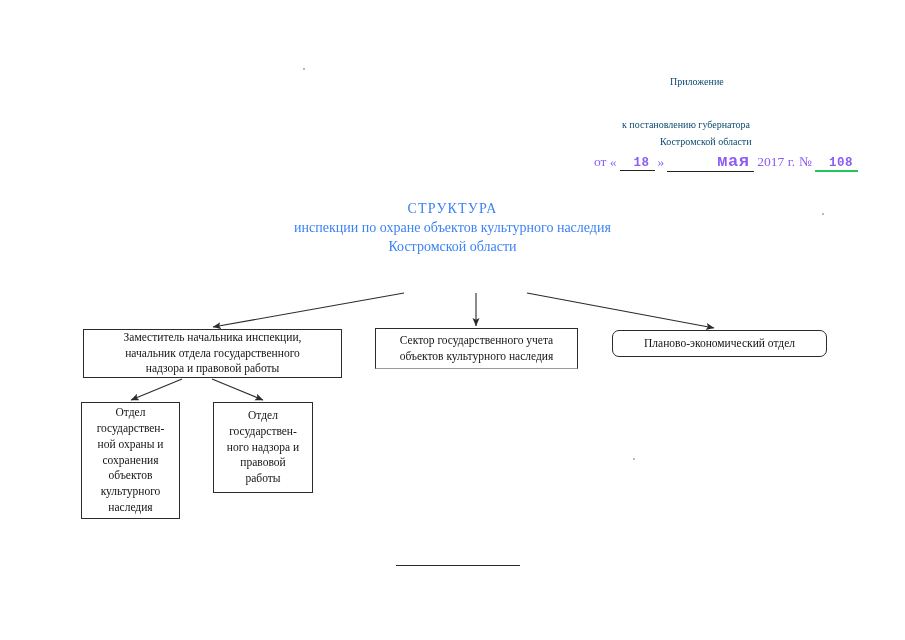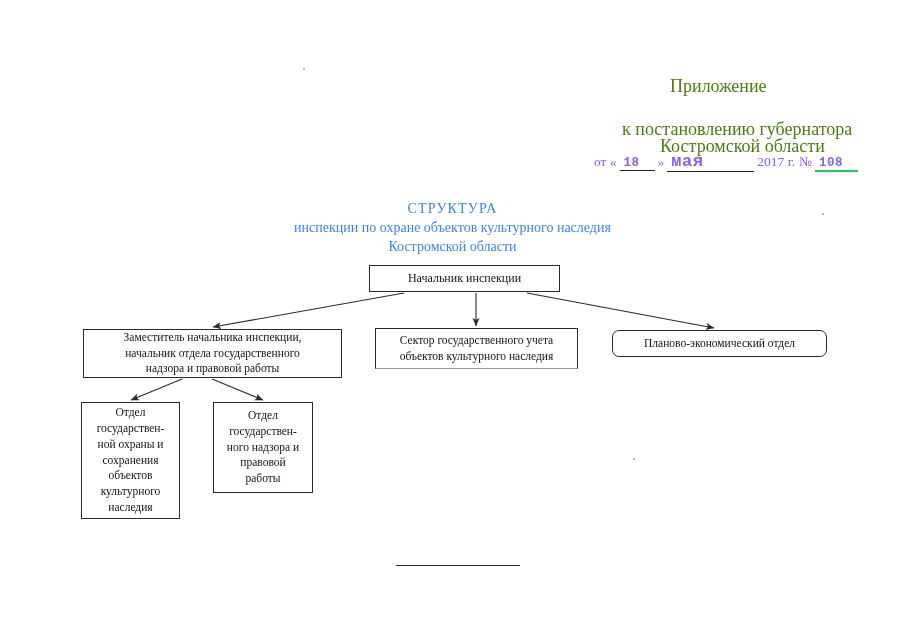--- a/index.html
+++ b/index.html
@@ -15,24 +15,24 @@
     position: relative;
     width: 905px;
     height: 640px;
     overflow: hidden;
     background: #ffffff;
   }
 
   
   .hdr {
     position: absolute;
-    font-size: 18px;
+    font-size: 10px;
     line-height: 1.32;
     white-space: nowrap;
-    color: #4d7c0f;
+    color: #0c4a6e;
   }
   #appendix-word {
     left: 670px;
     top: 75px;
   }
   #decree-line1 {
     left: 622px;
     top: 118px;
   }
   #decree-line2 {
@@ -53,21 +53,21 @@
   }
   #date-line .fill {
     font-family: "Liberation Mono", "DejaVu Sans Mono", monospace;
     font-weight: bold;
     font-size: 12.5px;
     letter-spacing: .5px;
     border-bottom: 1px solid #222;
     padding: 0 5px 0 4px;
     margin: 0 1px;
     display: inline-block;
-    text-align: left;
+    text-align: right;
   }
   #date-line .fill-day   { min-width: 26px; }
   #date-line .fill-month { min-width: 78px; font-size: 17px; }
   #date-line .fill-num   { min-width: 34px; border-bottom: 2px solid #22c55e; }
   #date-line .sep { padding: 0 2px; }
 
   
   .title-block {
     position: absolute;
     left: 0;
@@ -189,23 +189,20 @@
 
       <line x1="476" y1="293" x2="476" y2="326" stroke="#2b2b2b" stroke-width="1.1" marker-end="url(#arrow)"></line>
 
       <line x1="527" y1="293" x2="714" y2="328" stroke="#2b2b2b" stroke-width="1.1" marker-end="url(#arrow)"></line>
 
       <line x1="182" y1="379" x2="131" y2="400" stroke="#2b2b2b" stroke-width="1.1" marker-end="url(#arrow)"></line>
 
       <line x1="212" y1="379" x2="263" y2="400" stroke="#2b2b2b" stroke-width="1.1" marker-end="url(#arrow)"></line>
     </svg>
 
-    <div class="node" id="node-head">
-      <span>Начальник инспекции</span>
-    </div>
 
     <div class="node" id="node-sector">
       <span>
         <span>Сектор государственного учета</span><br>
         <span>объектов культурного наследия</span>
       </span>
     </div>
 
     <div class="node" id="node-deputy">
       <span>

